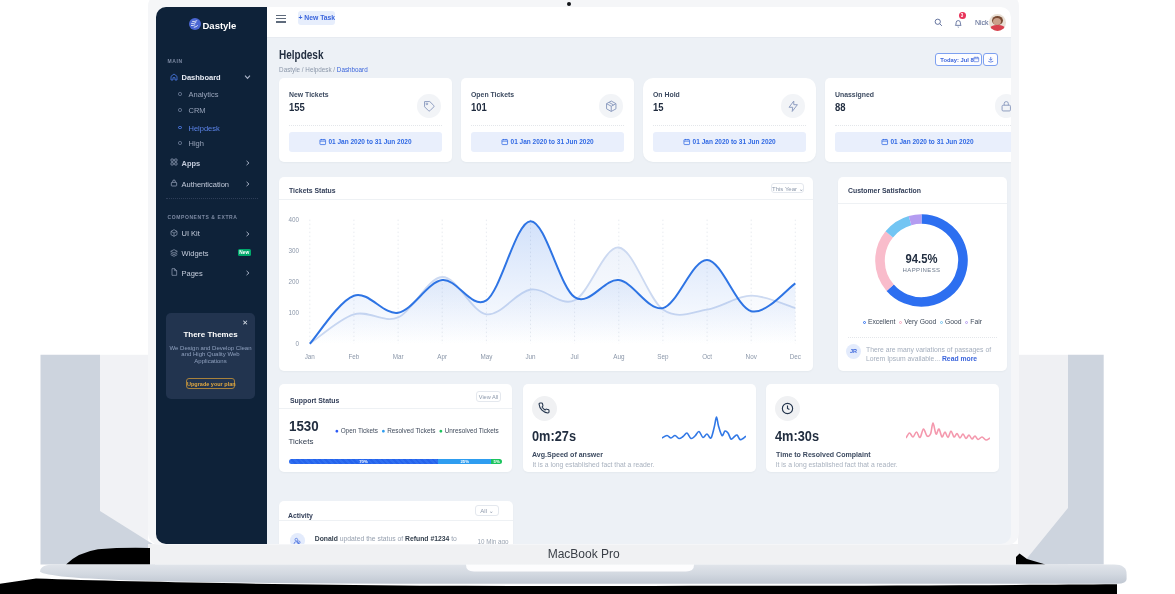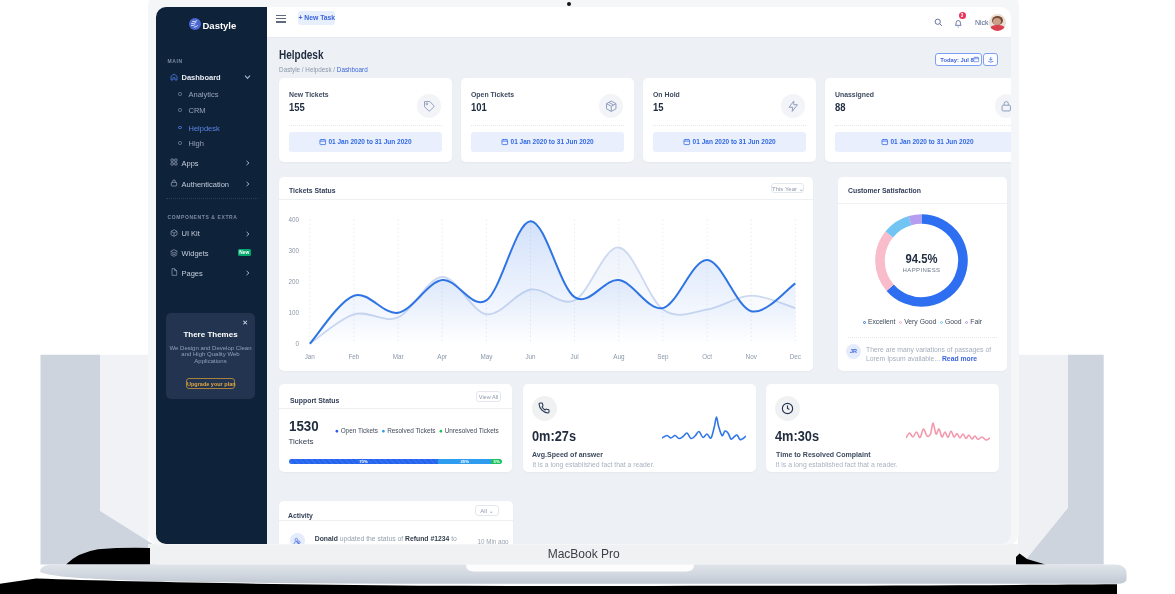--- a/index.html
+++ b/index.html
@@ -99,21 +99,21 @@
       <div class="sb-sub" style="top:117.2px; color:#5b83e8;">Helpdesk</div>
     <div class="bullet" style="top:134.8px;"></div>
       <div class="sb-sub" style="top:132.7px;">High</div>
 
     <svg class="abs" style="left:14.5px; top:151.6px;" width="8" height="8" viewBox="0 0 24 24" fill="none" stroke="#9aa6bd" stroke-width="2.2">
         <rect x="3" y="3" width="7" height="7" rx="1"></rect>
         <rect x="14" y="3" width="7" height="7" rx="1"></rect>
         <rect x="3" y="14" width="7" height="7" rx="1"></rect>
         <rect x="14" y="14" width="7" height="7" rx="1"></rect>
       </svg>
-    <div class="sb-item" style="top:152.1px; left:26px;">Apps</div>
+    <div class="sb-item" style="top:152.1px; left:26px;font-weight:bold;">Apps</div>
     <svg class="abs" style="left:89px; top:153.6px;" width="5.5" height="6" viewBox="0 0 8 10" fill="none" stroke="#aab4c8" stroke-width="1.6">
         <path d="M2,1.5 L6,5 L2,8.5"></path>
       </svg>
 
     <svg class="abs" style="left:14.5px; top:172.5px;" width="8" height="8" viewBox="0 0 24 24" fill="none" stroke="#9aa6bd" stroke-width="2.2">
         <rect x="4" y="10" width="16" height="11" rx="2"></rect>
         <path d="M8,10 V7 a4,4 0 0 1 8,0 v3"></path>
       </svg>
     <div class="sb-item" style="top:173px; left:26px;">Authentication</div>
     <svg class="abs" style="left:89px; top:174.5px;" width="5.5" height="6" viewBox="0 0 8 10" fill="none" stroke="#aab4c8" stroke-width="1.6">
@@ -218,21 +218,21 @@
           <path d="M12,2 L21,7 V17 L12,22 L3,17 V7 Z"></path>
           <path d="M3,7 L12,12 L21,7 M12,12 V22 M7.5,4.5 L16.5,9.5"></path>
         </svg>
       </div>
     <div class="dotline" style="top:47.4px;"></div>
     <div class="datechip" style="top:54px;"><svg style="vertical-align:-1.5px;" width="7.5" height="7.5" viewBox="0 0 24 24" fill="none" stroke="#3069e4" stroke-width="2.4">
           <rect x="3" y="5" width="18" height="16" rx="2"></rect>
           <path d="M8,3 V7 M16,3 V7 M3,10 H21"></path>
         </svg> 01 Jan 2020 to 31 Jun 2020</div>
   </div>
-  <div class="card" style="left:487.7px; top:71.5px; width:172.7px; height:84px;">
+  <div class="card" style="left:487.7px; top:71.5px; width:172.7px; height:84px;border-radius:10px;">
     <div class="stat-t">On Hold</div>
       <div class="stat-n">15</div>
     <div class="stat-ic">
         <svg width="12.5" height="12.5" viewBox="0 0 24 24" fill="none" stroke="#8e9dc0" stroke-width="1.9">
           <path d="M13,2 L4,14 H11 L10,22 L20,9 H13 Z"></path>
         </svg>
       </div>
     <div class="dotline" style="top:47.4px;"></div>
     <div class="datechip" style="top:54px;"><svg style="vertical-align:-1.5px;" width="7.5" height="7.5" viewBox="0 0 24 24" fill="none" stroke="#3069e4" stroke-width="2.4">
           <rect x="3" y="5" width="18" height="16" rx="2"></rect>

